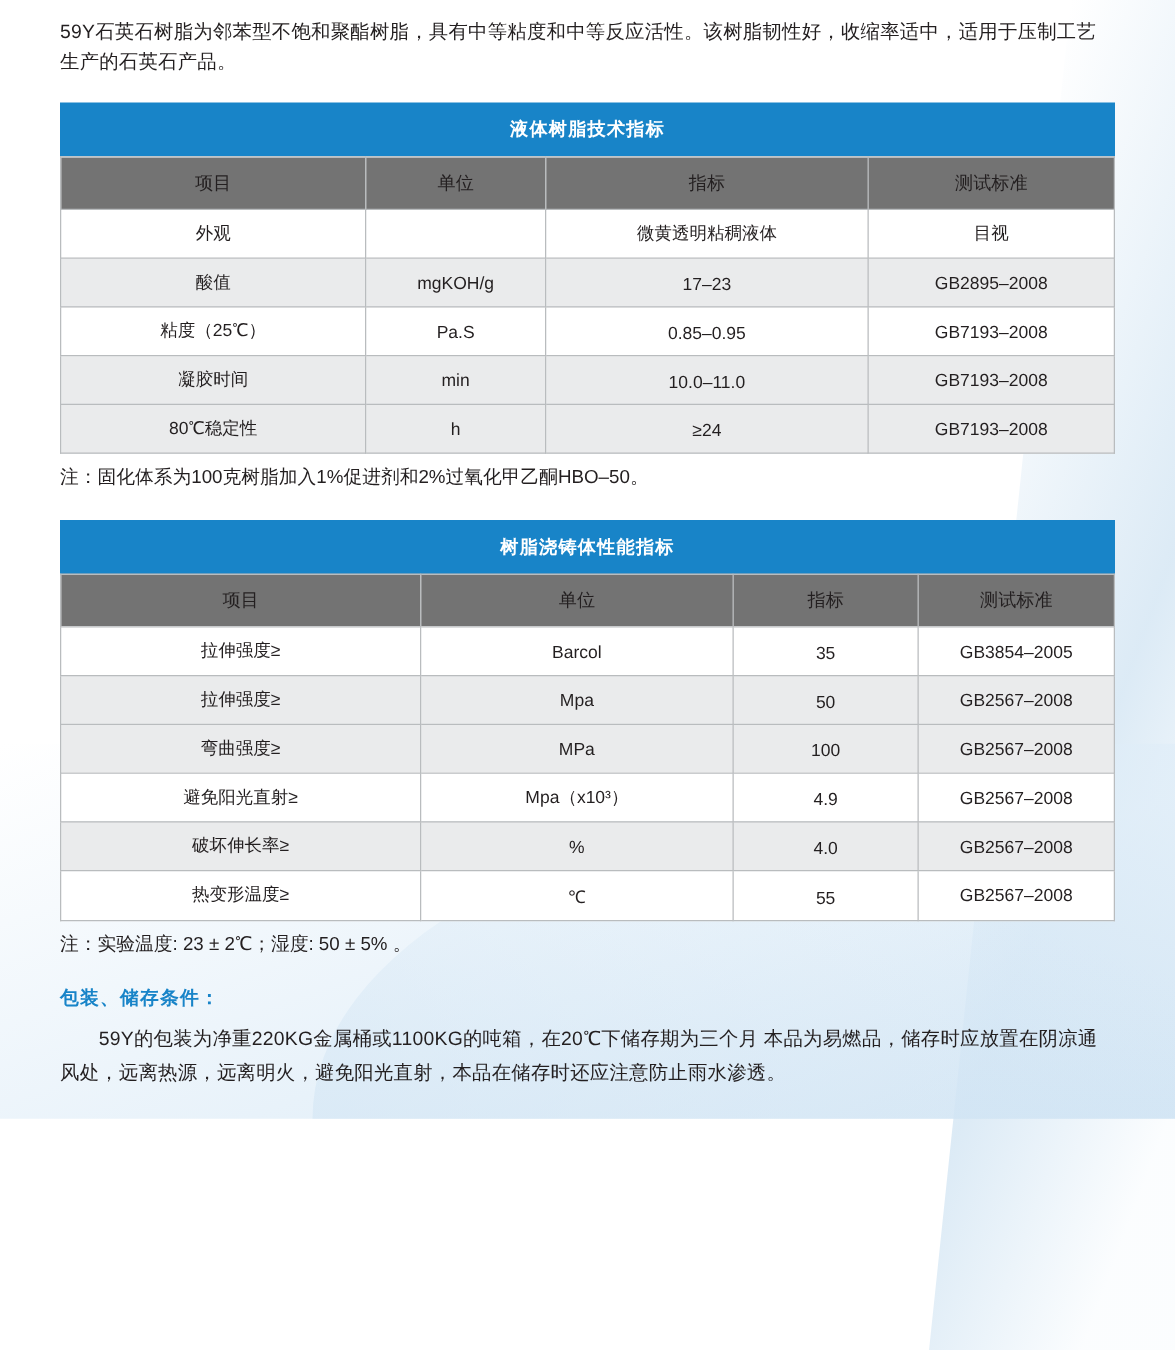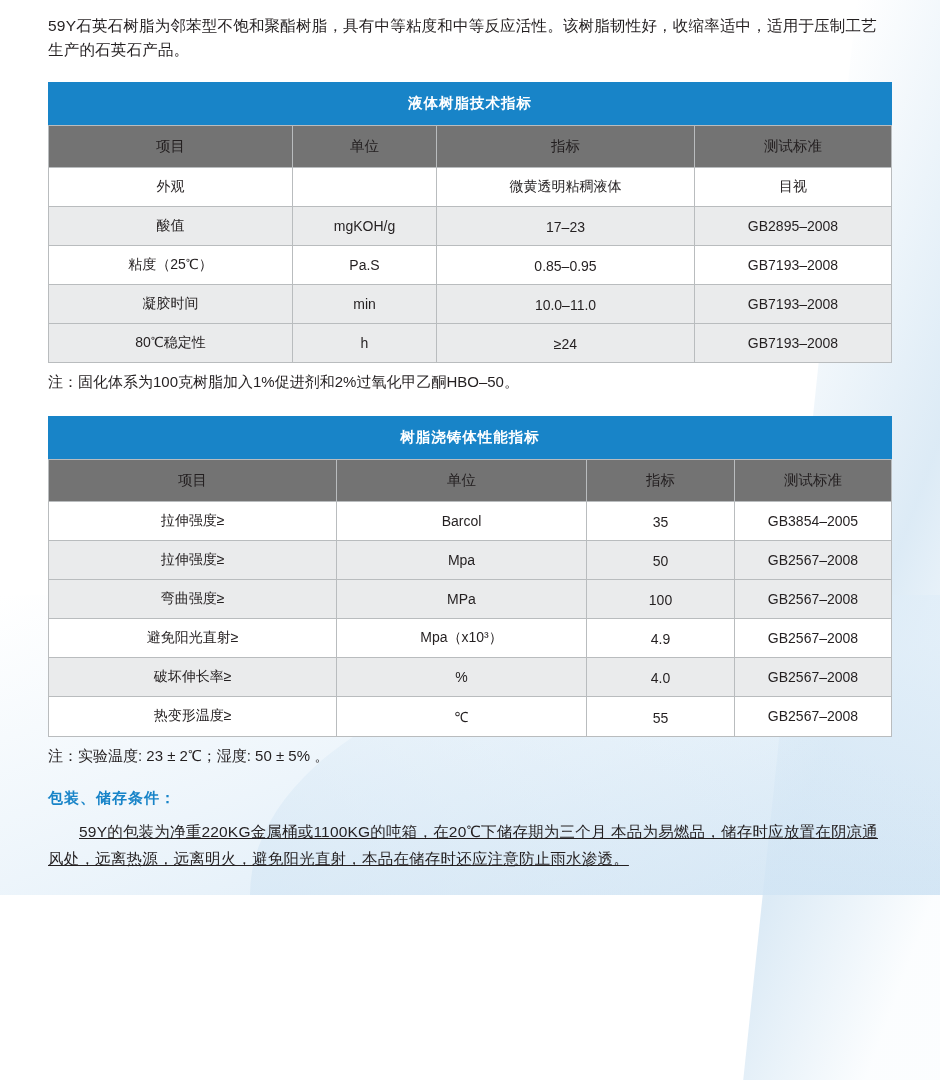--- a/index.html
+++ b/index.html
@@ -111,21 +111,20 @@
     font-weight: bold;
     margin: 18px 0 10px 0;
     letter-spacing: 1px;
   }
   p.body-para {
     font-size: 15.5px;
     line-height: 1.75;
     margin: 0 0 6px 0;
     text-indent: 2em;
     letter-spacing: 0.2px;
-    text-decoration: underline;
   }
 </style>
 </head>
 <body>
 
 <div class="page">
   <div class="bg-swoosh sw1"></div>
   <div class="bg-swoosh sw2"></div>
   <div class="bg-swoosh sw3"></div>
 

